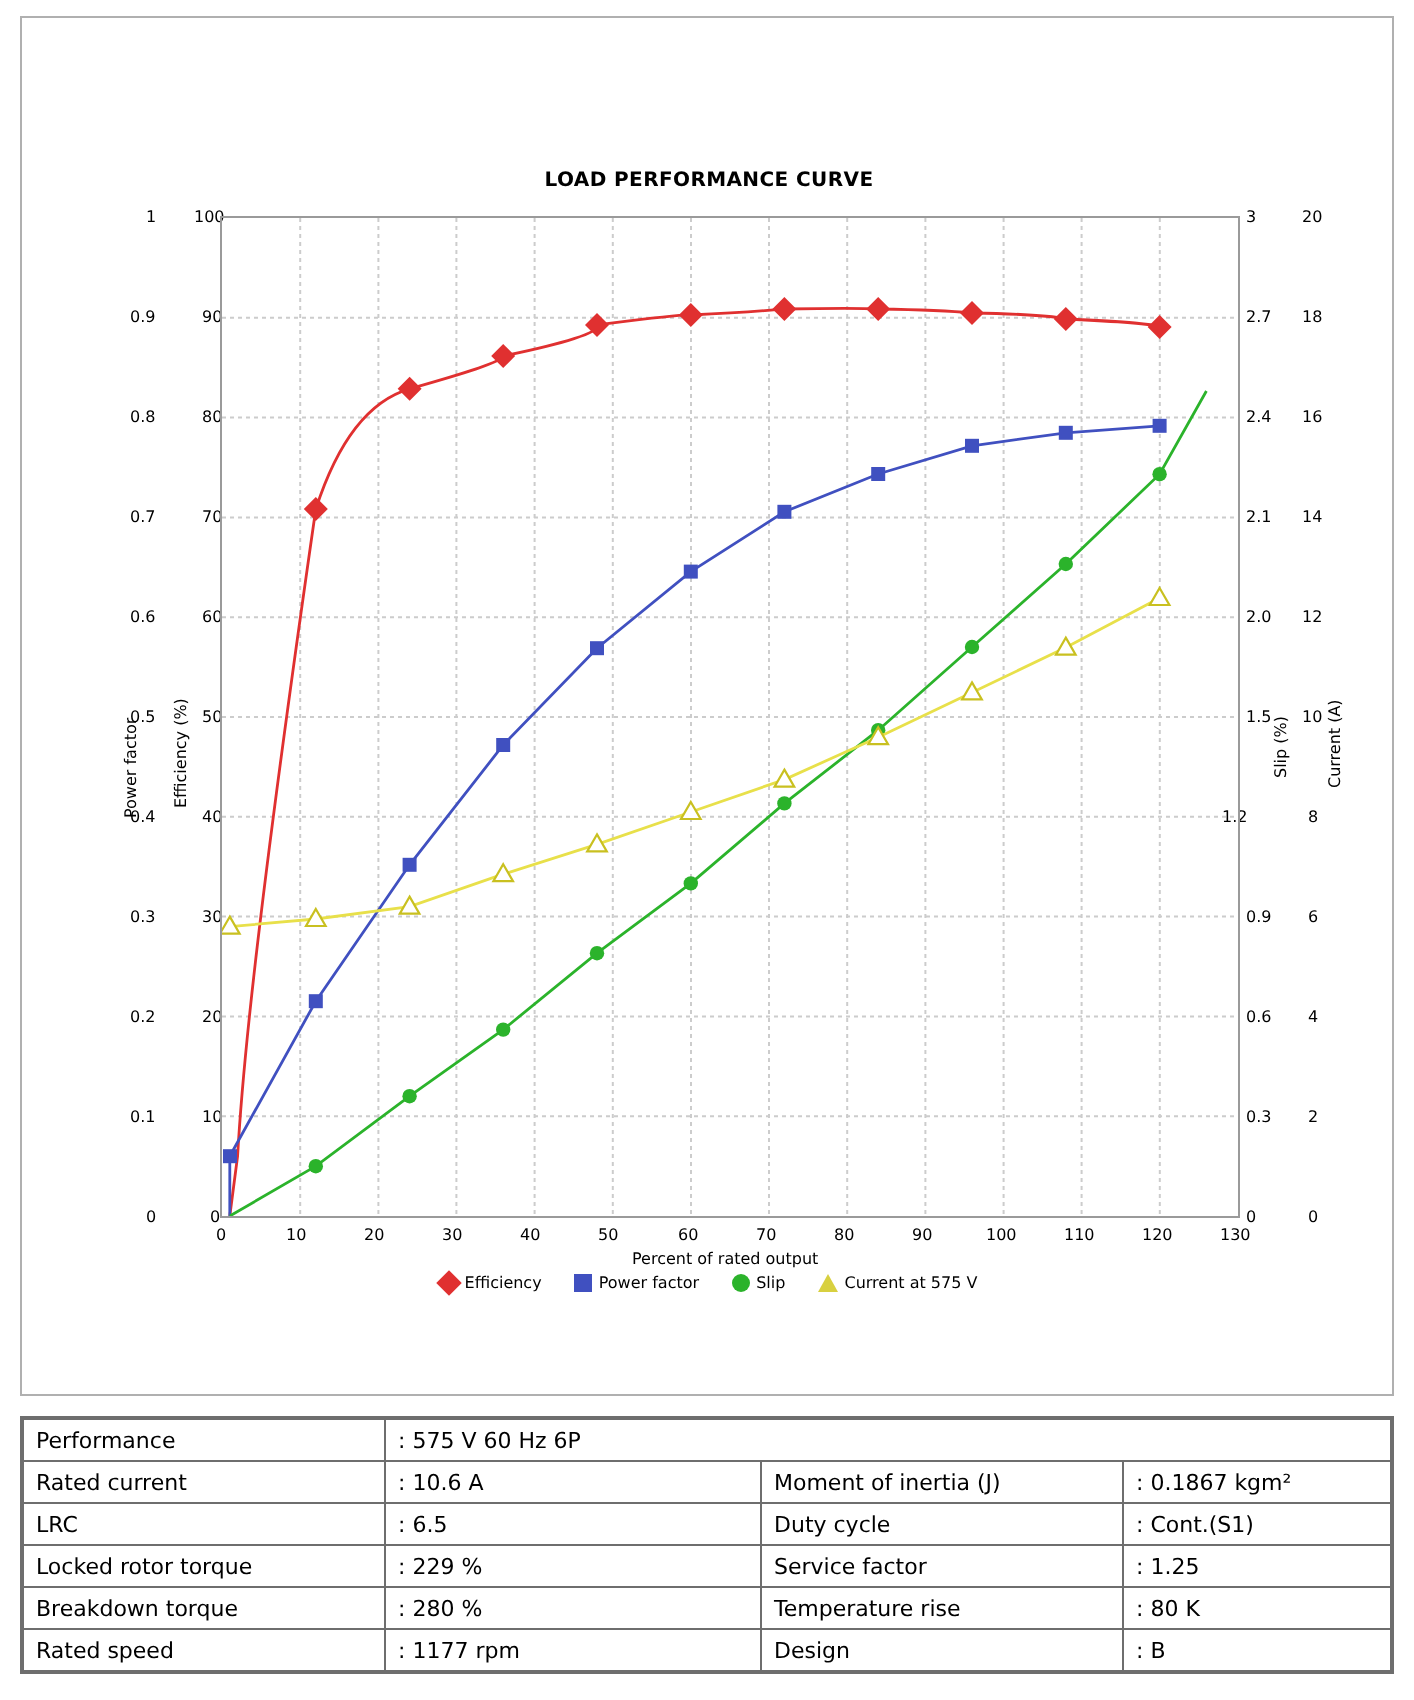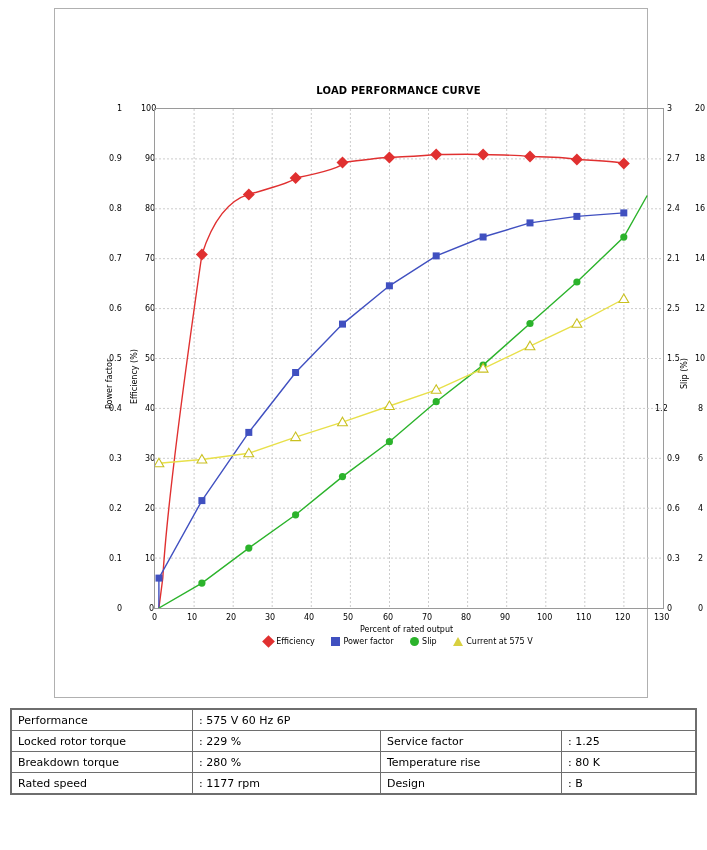--- a/index.html
+++ b/index.html
@@ -16,26 +16,25 @@
   }
   .page {
     position: absolute;
     left: 10px;
     top: 8px;
     width: 687px;
     height: 834px;
   }
   .chart-panel {
     position: relative;
-    width: 594px;
+    width: 687px;
     height: 690px;
     border: 1px solid #b0b0b0;
     box-sizing: border-box;
     background: #ffffff;
-    margin-left: 44px;
   }
   .chart-title {
     position: absolute;
     top: 76px;
     left: 0;
     width: 687px;
     text-align: center;
     font-size: 10px;
     font-weight: bold;
     letter-spacing: 0.2px;
@@ -155,21 +154,21 @@
     <div class="axis-num" style="left:90px; top:395px;">40</div>
     <div class="axis-num" style="left:90px; top:445px;">30</div>
     <div class="axis-num" style="left:90px; top:495px;">20</div>
     <div class="axis-num" style="left:90px; top:545px;">10</div>
     <div class="axis-num" style="left:94px; top:595px;">0</div>
 
     <div class="axis-num" style="left:612px; top:95px;">3</div>
     <div class="axis-num" style="left:612px; top:145px;">2.7</div>
     <div class="axis-num" style="left:612px; top:195px;">2.4</div>
     <div class="axis-num" style="left:612px; top:245px;">2.1</div>
-    <div class="axis-num" style="left:612px; top:295px;">2.5</div>
+    <div class="axis-num" style="left:612px; top:295px;">2.0</div>
     <div class="axis-num" style="left:612px; top:345px;">1.5</div>
     <div class="axis-num" style="left:600px; top:395px;">1.2</div>
     <div class="axis-num" style="left:612px; top:445px;">0.9</div>
     <div class="axis-num" style="left:612px; top:495px;">0.6</div>
     <div class="axis-num" style="left:612px; top:545px;">0.3</div>
     <div class="axis-num" style="left:612px; top:595px;">0</div>
 
     <div class="axis-num" style="left:640px; top:95px;">20</div>
     <div class="axis-num" style="left:640px; top:145px;">18</div>
     <div class="axis-num" style="left:640px; top:195px;">16</div>
@@ -314,20 +313,32 @@
   </div>
 
   <div class="table-panel">
     <table class="spec">
       <tbody>
           <tr>
         <td class="hdrk">Performance</td>
         <td colspan="3">: 575 V 60 Hz 6P</td>
       </tr>
       <tr>
+        <td class="k">Rated current</td>
+        <td class="v">: 10.6 A</td>
+        <td class="k2">Moment of inertia (J)</td>
+        <td class="v2">: 0.1867 kgm²</td>
+      </tr>
+      <tr>
+        <td class="k">LRC</td>
+        <td class="v">: 6.5</td>
+        <td class="k2">Duty cycle</td>
+        <td class="v2">: Cont.(S1)</td>
+      </tr>
+      <tr>
         <td class="k">Locked rotor torque</td>
         <td class="v">: 229 %</td>
         <td class="k2">Service factor</td>
         <td class="v2">: 1.25</td>
       </tr>
       <tr>
         <td class="k">Breakdown torque</td>
         <td class="v">: 280 %</td>
         <td class="k2">Temperature rise</td>
         <td class="v2">: 80 K</td>

